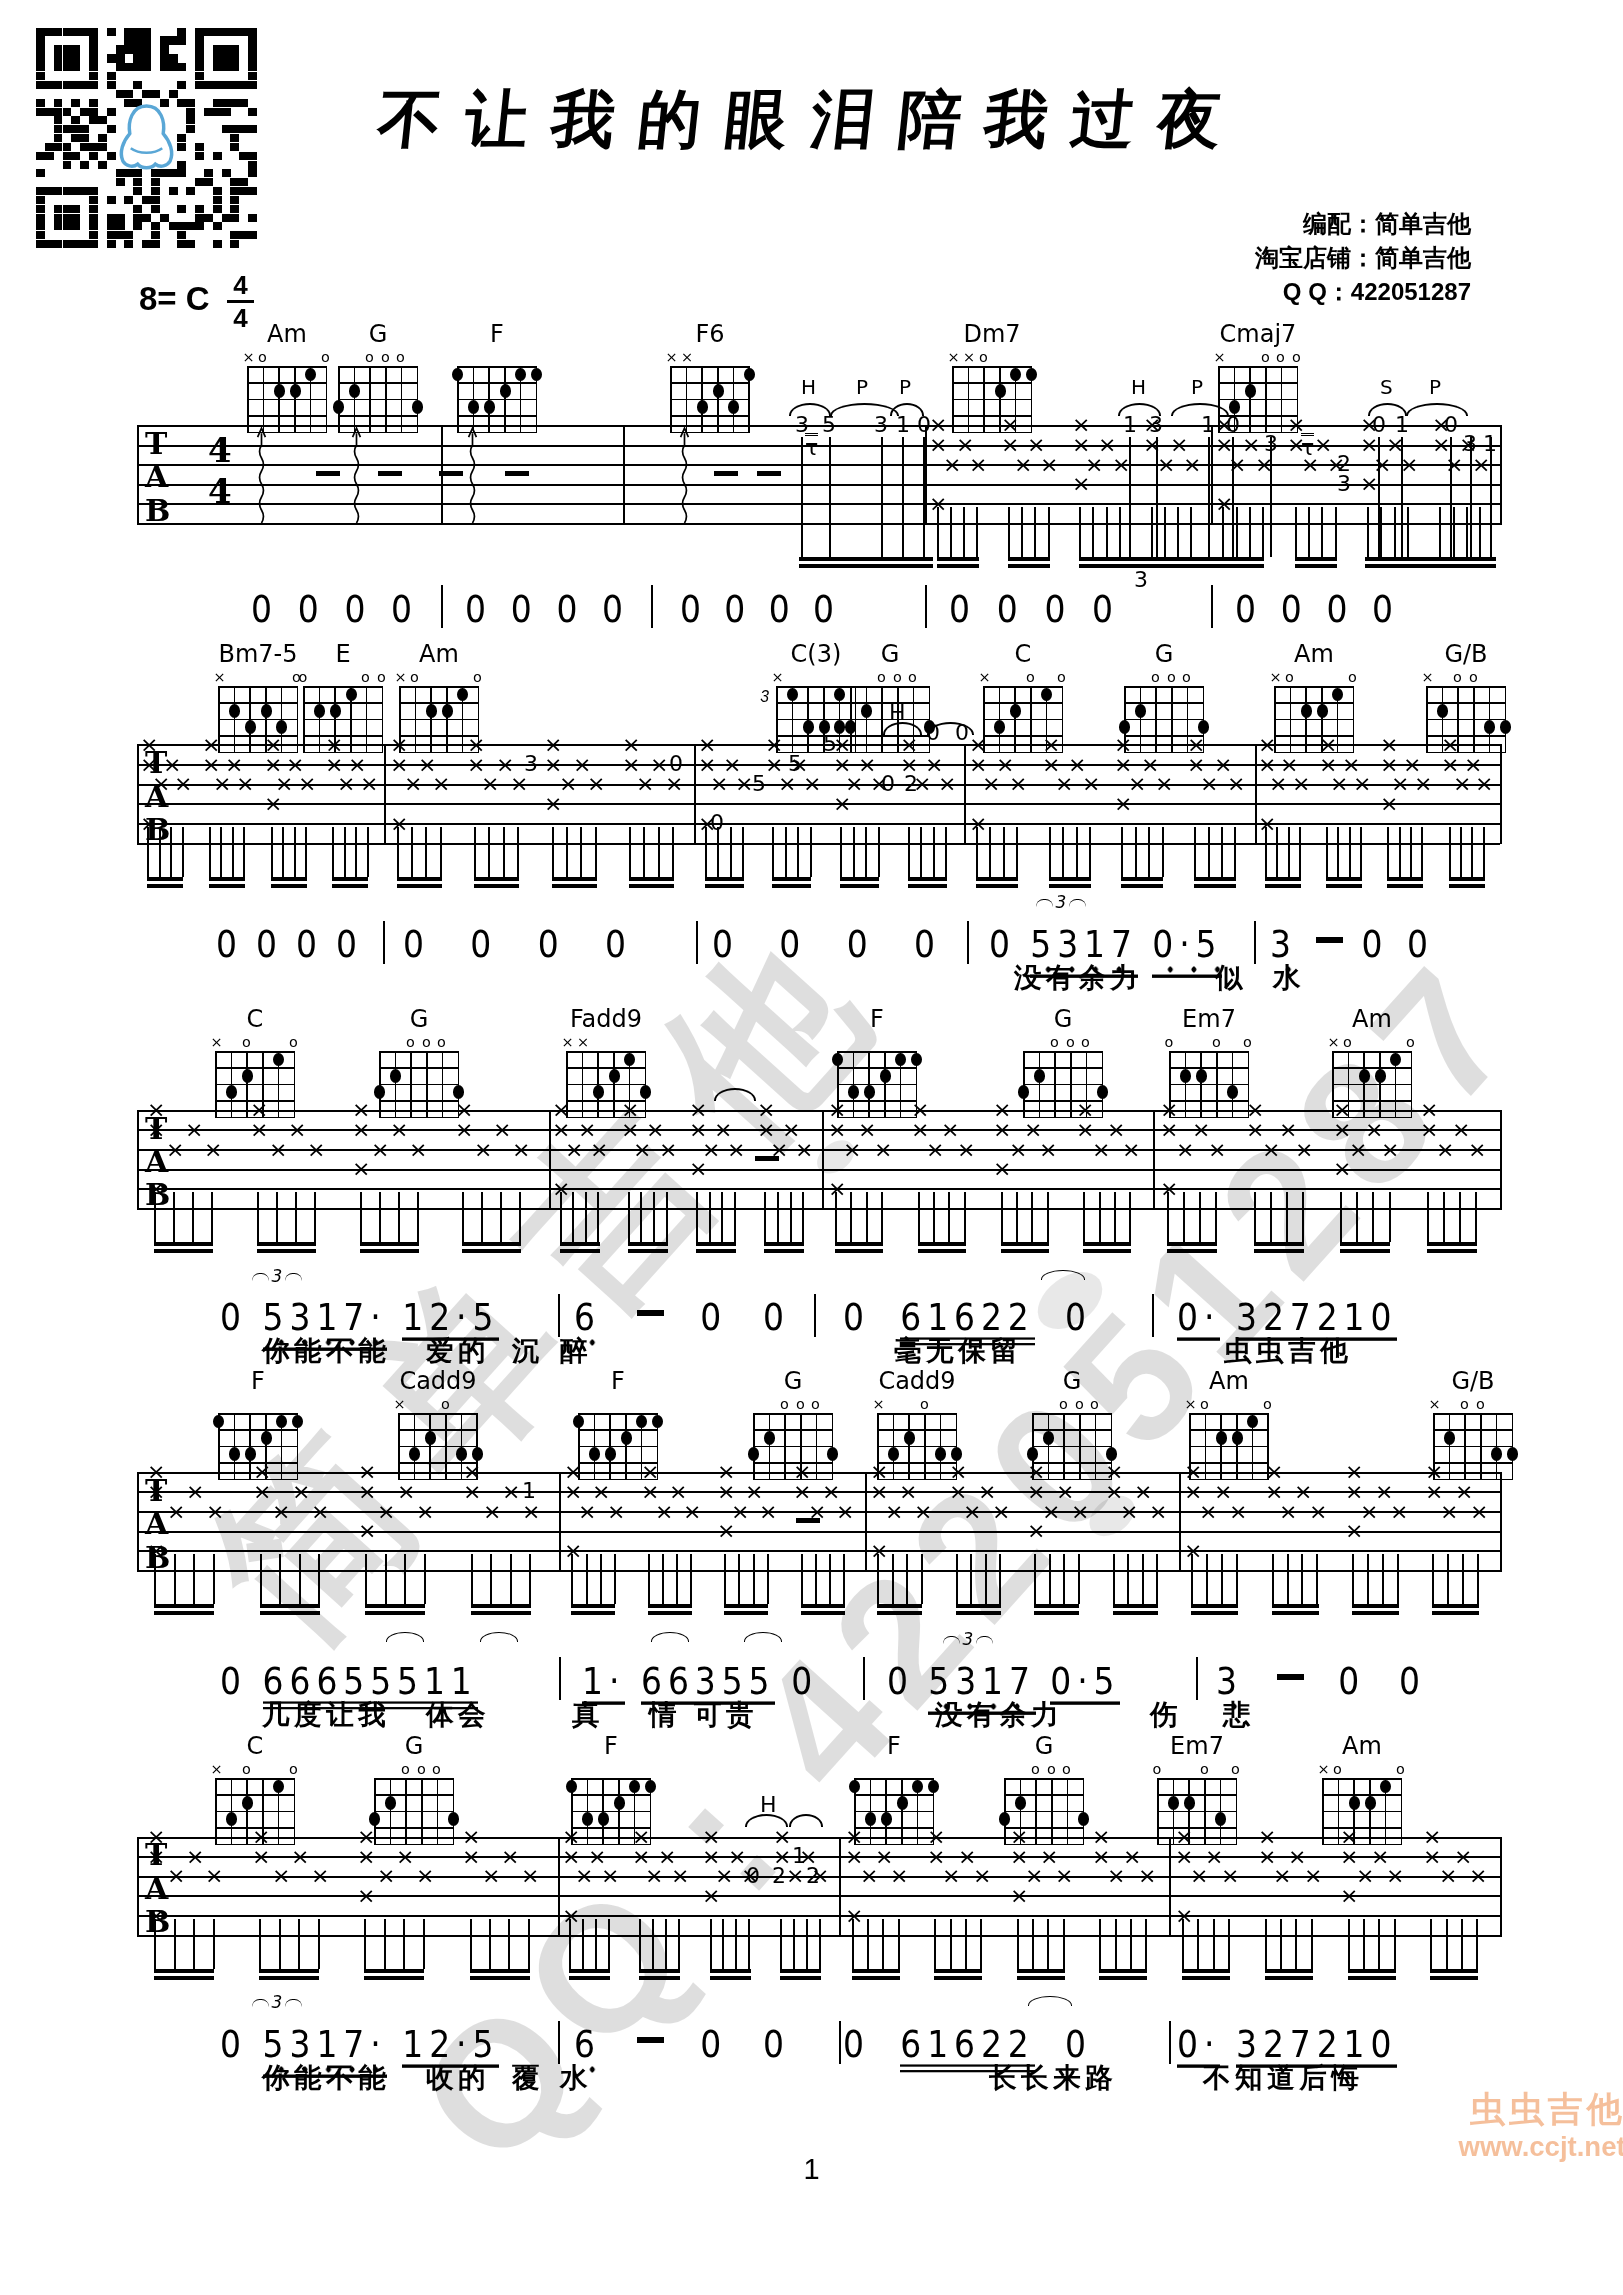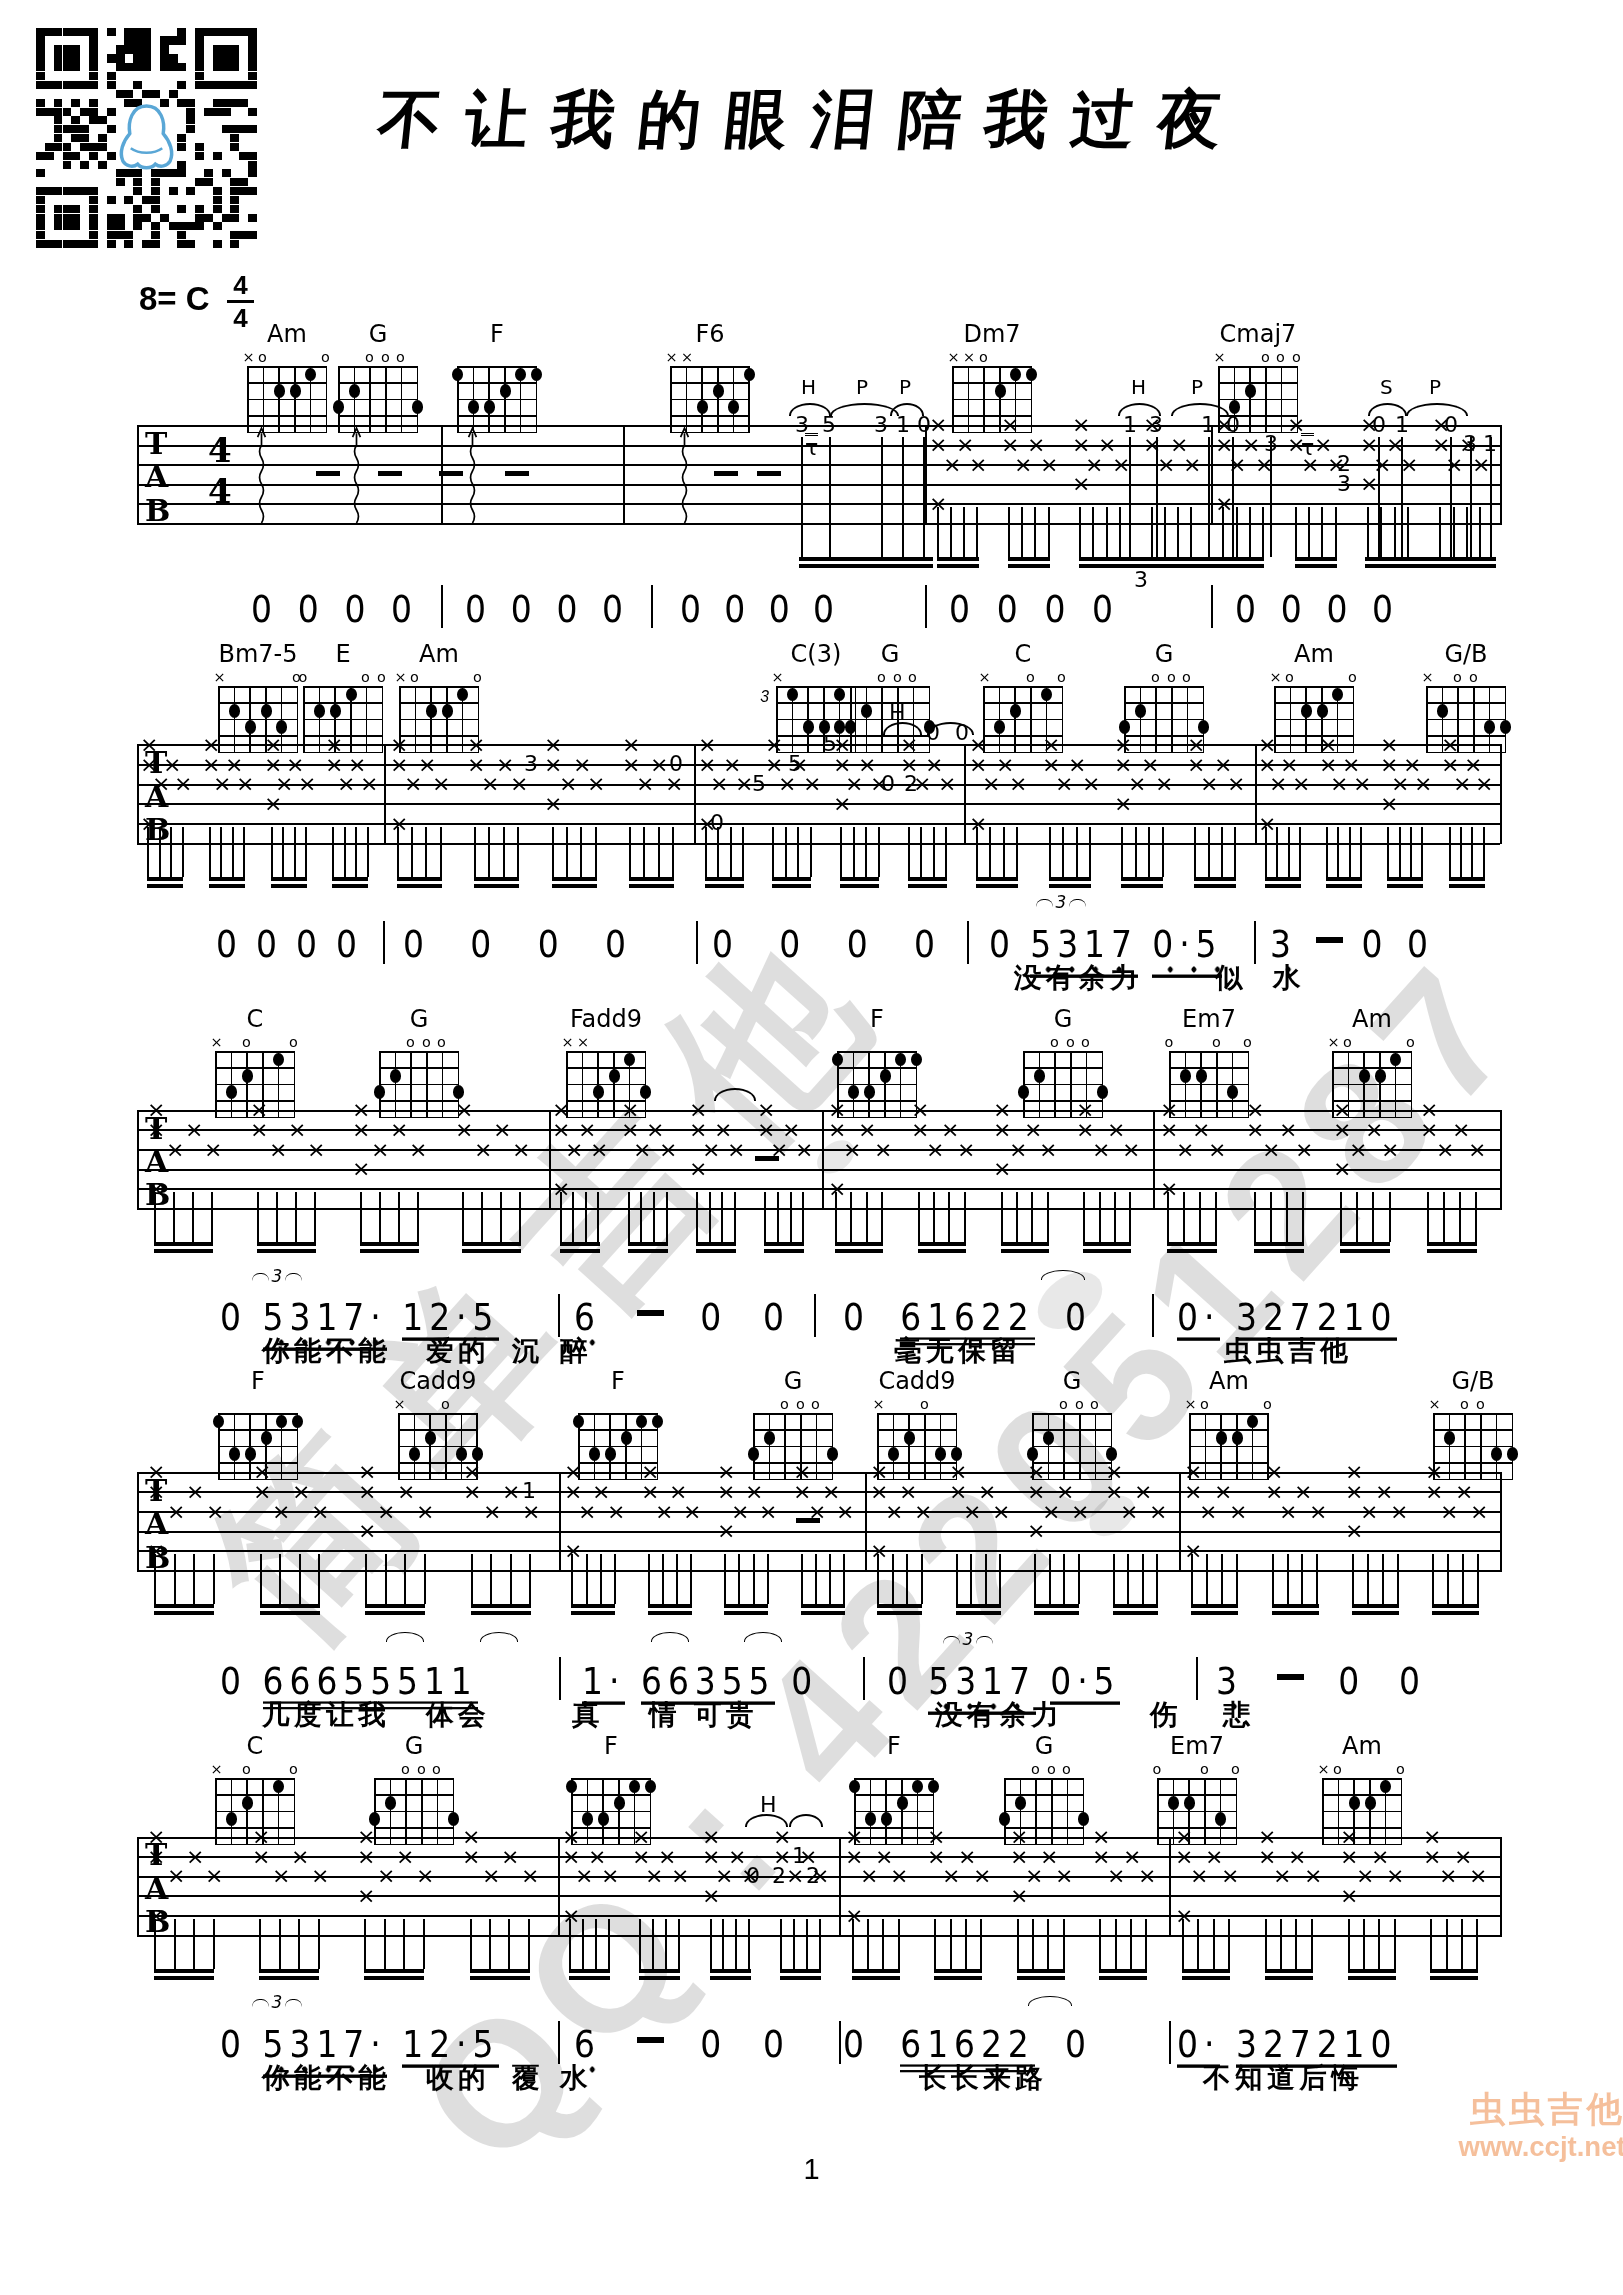--- a/index.html
+++ b/index.html
@@ -348,20 +348,25 @@
       <div class="qc abs" style="left: 26.5px; top: 212px; width: 8.8px; height: 8.8px; background: rgb(0, 0, 0);"></div>
       <div class="qc abs" style="left: 35px; top: 212px; width: 8.8px; height: 8.8px; background: rgb(0, 0, 0);"></div>
       <div class="qc abs" style="left: 44px; top: 212px; width: 8.8px; height: 8.8px; background: rgb(0, 0, 0);"></div>
       <div class="qc abs" style="left: 53px; top: 212px; width: 8.8px; height: 8.8px; background: rgb(0, 0, 0);"></div>
       <svg viewBox="0 0 60 70" style="left:81px;top:75px;width:59px;height:69px;">
         <path d="M30 3 C15 3 11 19 13 31 C6 39 2 50 6 59 C9 64 16 66 21 62 C25 67 35 67 39 62 C44 66 51 64 54 59 C58 50 54 39 47 31 C49 19 45 3 30 3 Z" fill="#ffffff" stroke="#5aa7d6" stroke-width="3.5"></path>
         <path d="M14 46 C22 52 38 52 46 46" fill="none" stroke="#5aa7d6" stroke-width="2.5"></path>
       </svg>
     </div>
   <div id="title" class="abs">不让我的眼泪陪我过夜</div>
+  <div id="credits" class="abs">
+    <div>编配：简单吉他</div>
+    <div>淘宝店铺：简单吉他</div>
+    <div>Q Q：422051287</div>
+  </div>
   <div id="keysig" class="abs">
     <span>8= C</span><span class="frac"><span class="fn">4</span><span class="fb"></span><span class="fn">4</span></span>
   </div>
 
   <div id="wm1" class="abs wm">简单吉他</div>
   <div id="wm2" class="abs wm">QQ：422051287</div>
   <div class="abs blob" style="left:1034px;top:1277px;width:72px;height:47px;transform:rotate(-36deg);"></div>
   <div class="abs blob" style="left:1087px;top:1499px;width:50px;height:34px;transform:rotate(-36deg);"></div>
   <div class="abs blob" style="left:815px;top:1143px;width:41px;height:27.5px;transform:rotate(-36deg);"></div>
 
@@ -1998,18 +2003,18 @@
         <div class="abs jmeasure" style="left: 1177px; top: 2023px; column-gap: 15.7px;">
           <div class="jtok u1">0·</div>
           <div class="jtok u1">327210</div>
         </div>
         <div class="abs tripl" style="left: 252px; top: 1992px;"><span class="tw"></span><span style="padding:0 2.6px;">3</span><span class="tw"></span></div>
         <div class="abs tiearc" style="left: 1028px; top: 1996px; width: 42px;"></div>
         <div class="abs lyric" style="left: 262px; top: 2060px;">你能不能</div>
         <div class="abs lyric" style="left: 426px; top: 2060px;">收的</div>
         <div class="abs lyric" style="left: 512px; top: 2060px;">覆</div>
         <div class="abs lyric" style="left: 560px; top: 2060px;">水</div>
-        <div class="abs lyric" style="left: 919px; top: 2060px;">长长来路</div>
+        <div class="abs lyric" style="left: 989px; top: 2060px;">长长来路</div>
         <div class="abs lyric" style="left: 1203px; top: 2060px;">不知道后悔</div>
       </div>
     </div>
 </div>
 
 
 </body></html>

